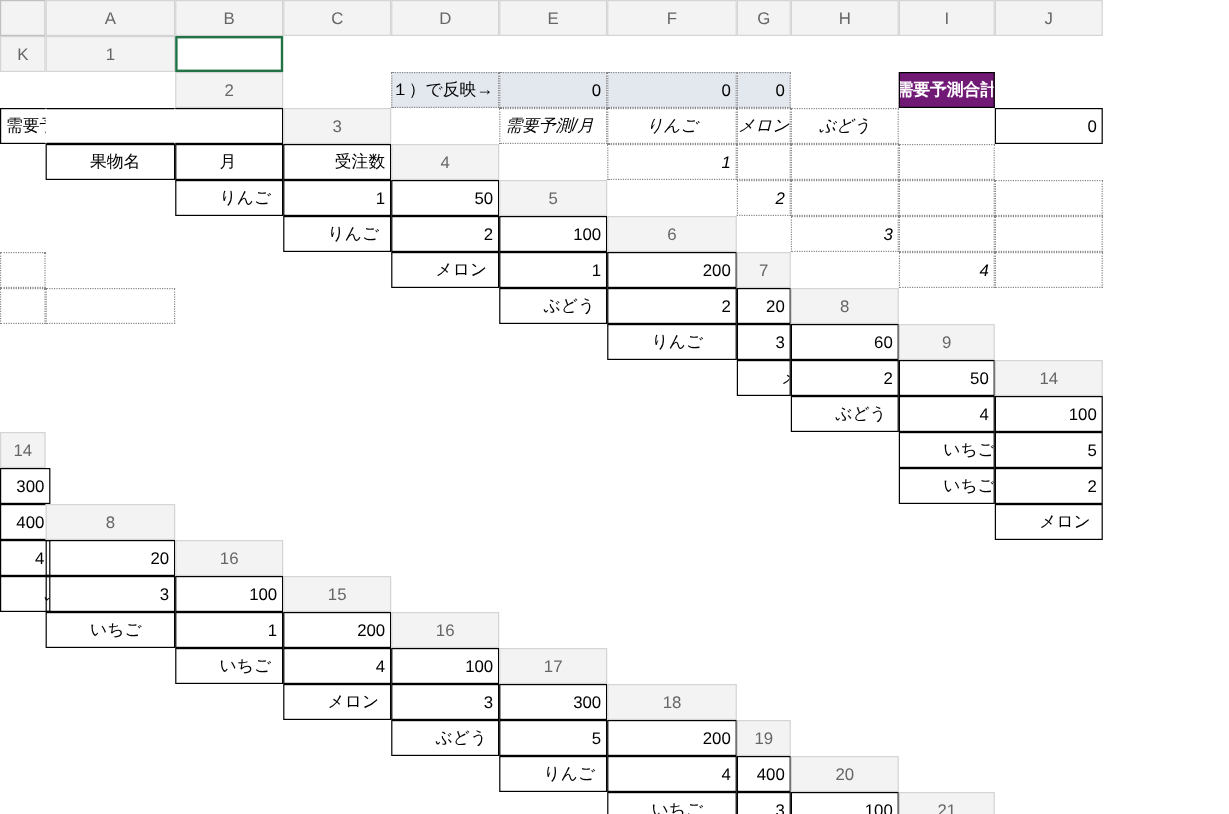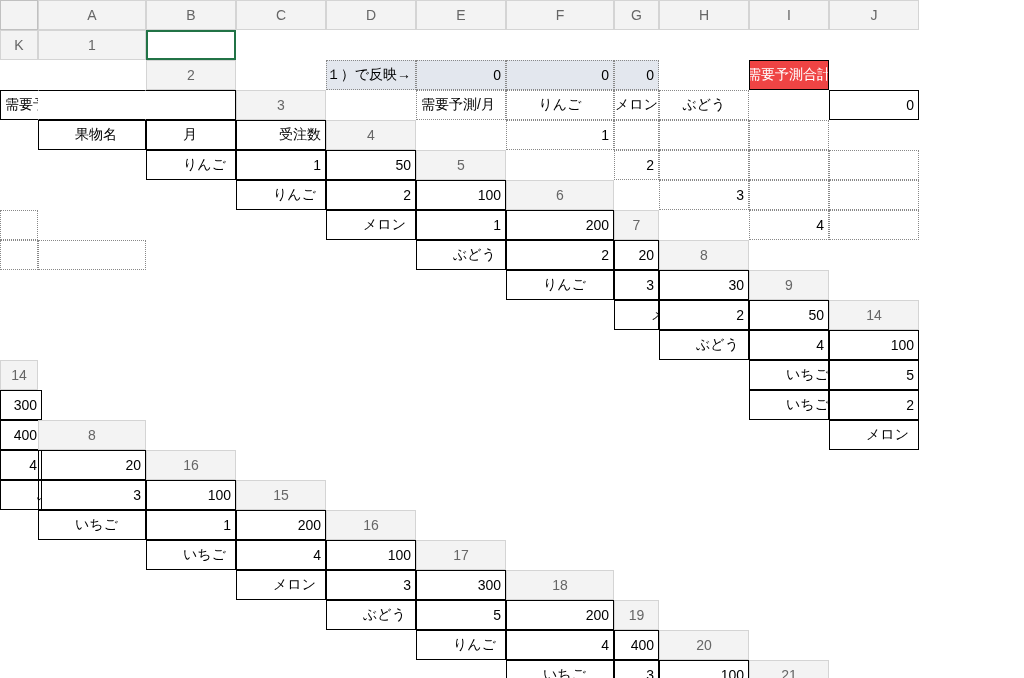--- a/index.html
+++ b/index.html
@@ -32,29 +32,30 @@
       align-items: center;
       padding: 0 4px;
       white-space: nowrap;
       overflow: hidden;
     }
     .al-right { justify-content: flex-end; }
     .al-left { justify-content: flex-start; }
     .al-center { justify-content: center; }
 
     
-    .t1 { border: 1px dotted #888; }
+    .t1 { border: 1px dotted #888; font-style: italic; }
     .t1-head { background: #e3e7ee; border: 1px dotted #888; }
 
     
     .g-head {
-      background: #ef4444;
+      background: #701a75;
       color: #fff;
       border: 1px solid #000;
       justify-content: center;
+      font-weight: bold;
     }
     .g-val {
       border: 1px solid #000;
       justify-content: flex-end;
     }
 
     
     .t3 { border: 1px solid #000; padding-left: 36px; }
     .t3-title { border: 1px solid #000; border-right: none; }
     .t3-title-mid { border-top: 1px solid #000; border-bottom: 1px solid #000; }
@@ -170,21 +171,21 @@
     <div class="cell"></div>
     <div class="cell"></div>
     <div class="cell"></div>
     <div class="cell"></div>
     <div class="cell"></div>
     <div class="cell"></div>
     <div class="cell"></div>
     <div class="cell"></div>
     <div class="cell t3 al-left">りんご</div>
     <div class="cell t3 al-right">3</div>
-    <div class="cell t3 al-right">30</div>
+    <div class="cell t3 al-right">60</div>
     <div class="row-header">9</div>
     <div class="cell"></div>
     <div class="cell"></div>
     <div class="cell"></div>
     <div class="cell"></div>
     <div class="cell"></div>
     <div class="cell"></div>
     <div class="cell"></div>
     <div class="cell"></div>
     <div class="cell t3 al-left">メロン</div>

